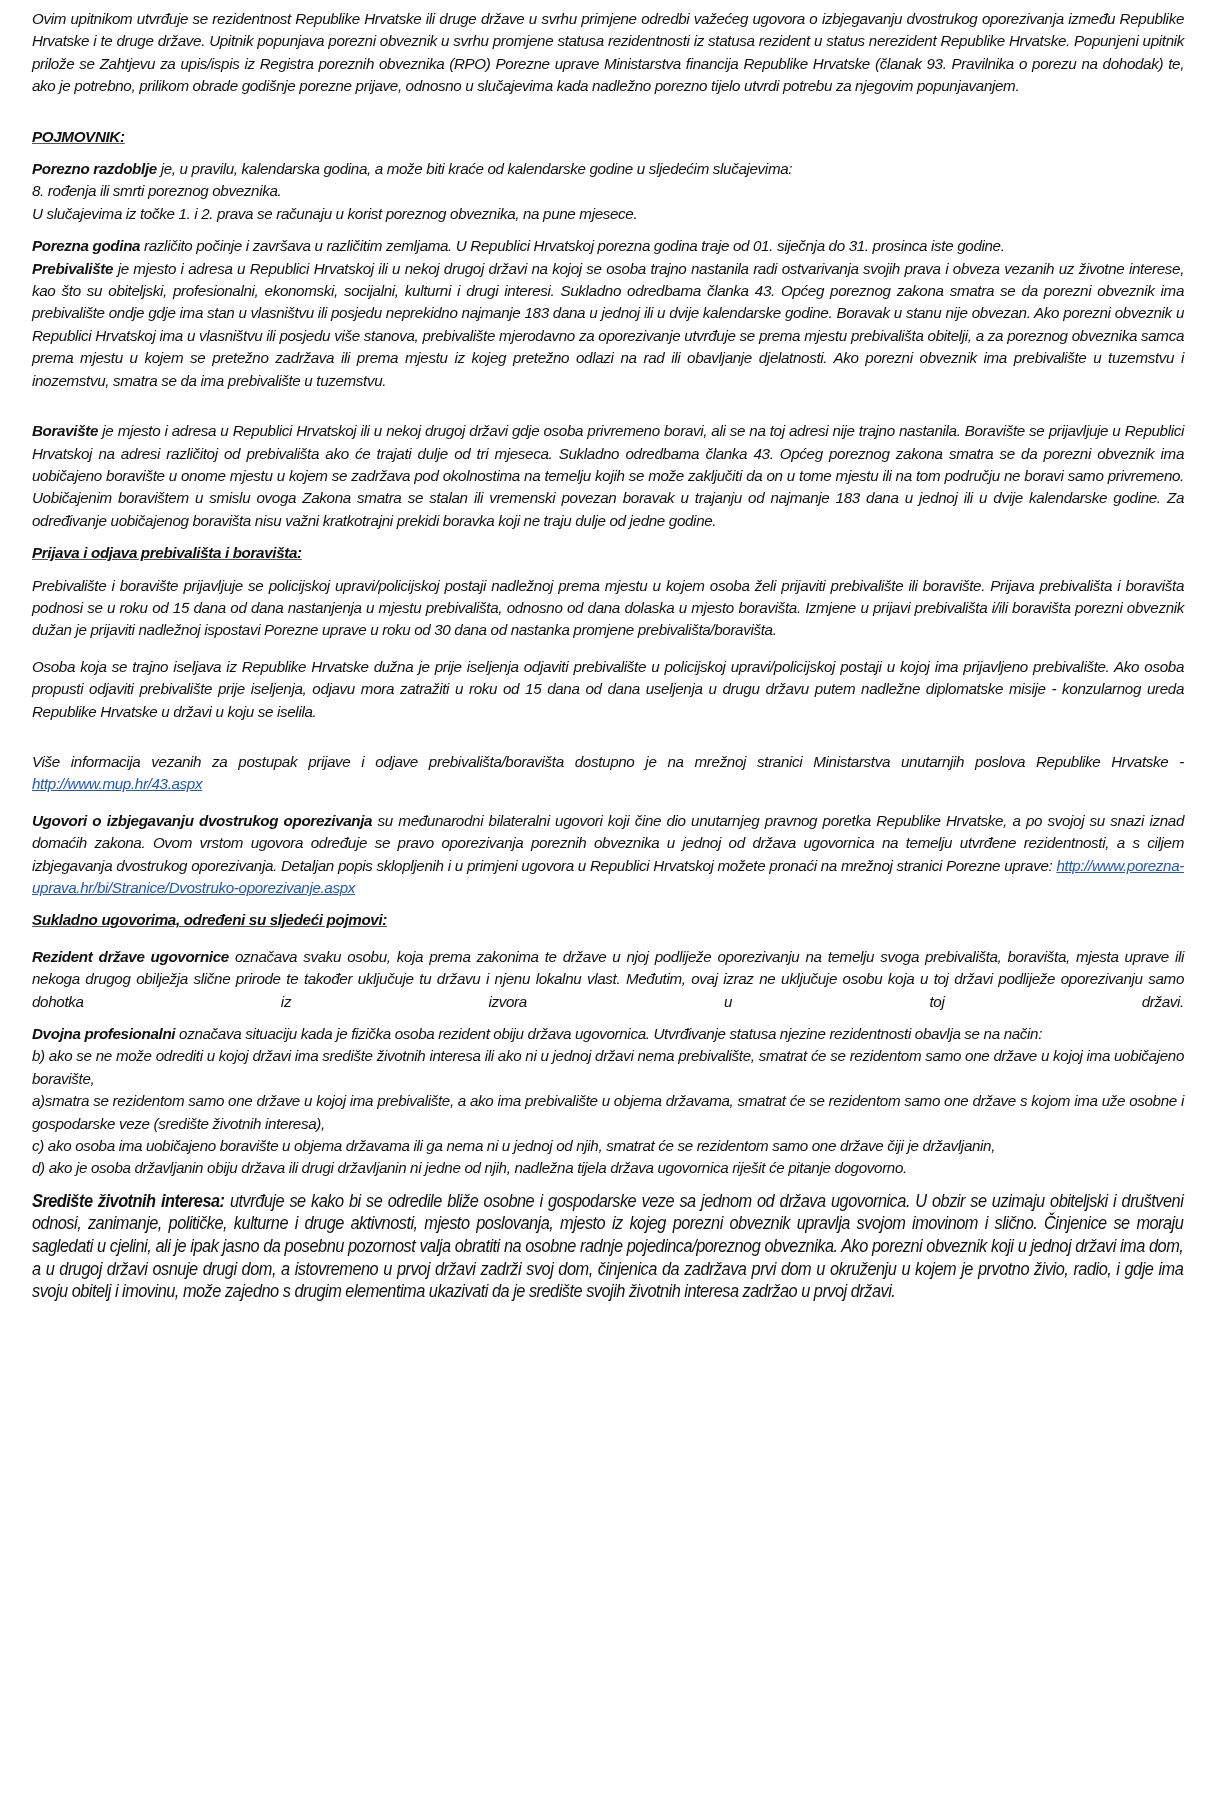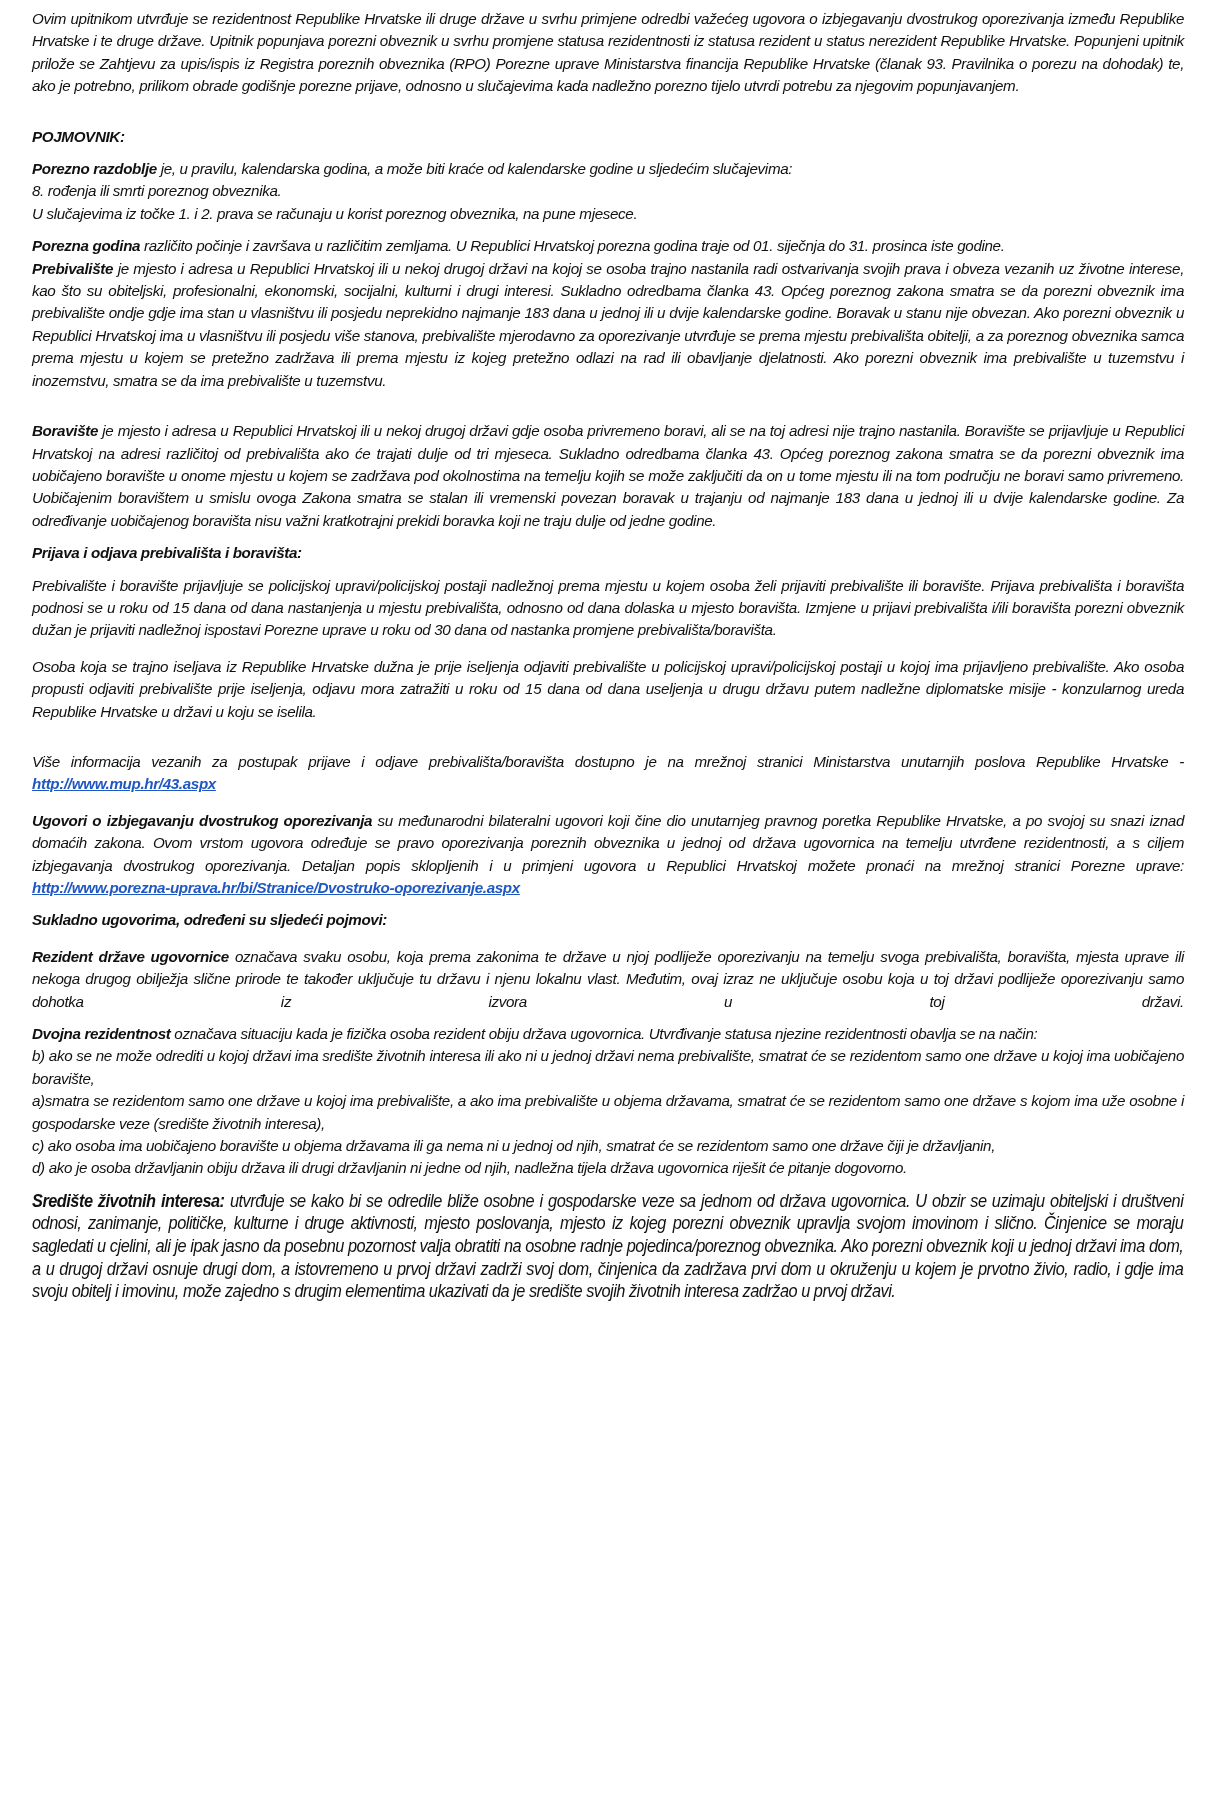--- a/index.html
+++ b/index.html
@@ -10,22 +10,22 @@
     font-style: italic;
     color: #111111;
     font-size: 15.2px;
     line-height: 22.4px;
     letter-spacing: -0.35px;
     word-spacing: 0px;
   }
   .p { margin: 0; text-align: justify; text-align-last: left; }
   .p.last-justify { text-align-last: justify; }
   .b { font-weight: bold; }
-  .heading { font-weight: bold; text-decoration-color: #555; }
-  .link { color: #1f57c3; text-decoration: underline; font-weight: bold; }
+  .heading { font-weight: bold; text-decoration: underline; text-decoration-color: #555; }
+  .link { color: #1f57c3; text-decoration: underline; }
   .sp-s { height: 10px; }
   .sp-m { height: 14px; }
   .sp-l { height: 28px; }
   .arial {
     font-family: "Liberation Sans", sans-serif;
     font-size: 17.6px;
     line-height: 22.6px;
     letter-spacing: -0.55px;
     transform: scaleX(0.93);
     transform-origin: left top;
@@ -80,21 +80,21 @@
   <div class="sp-s"></div>
 
   <p class="p"><span class="heading">Sukladno  ugovorima, određeni su sljedeći pojmovi:</span></p>
 
   <div class="sp-m"></div>
 
   <p class="p last-justify"><span class="b">Rezident države ugovornice</span><span> označava svaku osobu, koja prema zakonima te države u njoj podliježe oporezivanju na temelju svoga prebivališta, boravišta, mjesta uprave ili nekoga drugog obilježja slične prirode te također uključuje tu državu i njenu lokalnu vlast. Međutim, ovaj izraz ne uključuje osobu koja u toj državi podliježe oporezivanju samo dohotka iz izvora u toj državi.</span></p>
 
   <div class="sp-s"></div>
 
-  <p class="p"><span class="b">Dvojna rezidentnost</span><span> označava situaciju kada je fizička osoba  rezident obiju država ugovornica. Utvrđivanje statusa njezine rezidentnosti obavlja se na način:</span></p>
+  <p class="p"><span class="b">Dvojna profesionalni</span><span> označava situaciju kada je fizička osoba  rezident obiju država ugovornica. Utvrđivanje statusa njezine rezidentnosti obavlja se na način:</span></p>
   <p class="p">b) ako se ne može odrediti u kojoj državi ima središte životnih interesa ili ako ni u jednoj državi nema prebivalište, smatrat će se rezidentom samo one države u kojoj ima uobičajeno boravište,</p>
   <p class="p">a)smatra se rezidentom samo one države u kojoj ima prebivalište, a ako ima prebivalište u objema državama, smatrat će se rezidentom samo one države s kojom ima uže osobne i gospodarske veze (središte životnih interesa),</p>
   <p class="p">c) ako osoba ima uobičajeno boravište u objema državama ili ga nema ni u jednoj od njih, smatrat će se rezidentom samo one države čiji je državljanin,</p>
   <p class="p">d) ako je osoba državljanin obiju država ili drugi državljanin ni jedne od njih, nadležna tijela država ugovornica riješit će pitanje dogovorno.</p>
 
   <div class="sp-s"></div>
 
   <p class="p arial"><span class="b">Središte životnih interesa:</span><span> utvrđuje se kako bi se odredile bliže osobne i gospodarske veze sa jednom od država ugovornica. U obzir se uzimaju obiteljski i društveni odnosi, zanimanje, političke, kulturne i druge aktivnosti, mjesto poslovanja, mjesto iz kojeg porezni obveznik upravlja svojom imovinom i slično. Činjenice se moraju sagledati u cjelini, ali je ipak jasno da posebnu pozornost valja obratiti na osobne radnje pojedinca/poreznog obveznika. Ako porezni obveznik koji u jednoj državi ima dom, a u drugoj državi osnuje drugi dom, a istovremeno u prvoj državi zadrži svoj dom, činjenica da zadržava prvi dom u okruženju u kojem je prvotno živio, radio, i gdje ima svoju obitelj i imovinu, može zajedno s drugim elementima ukazivati da je središte svojih životnih interesa zadržao u prvoj državi.</span></p>
 
 </div>

